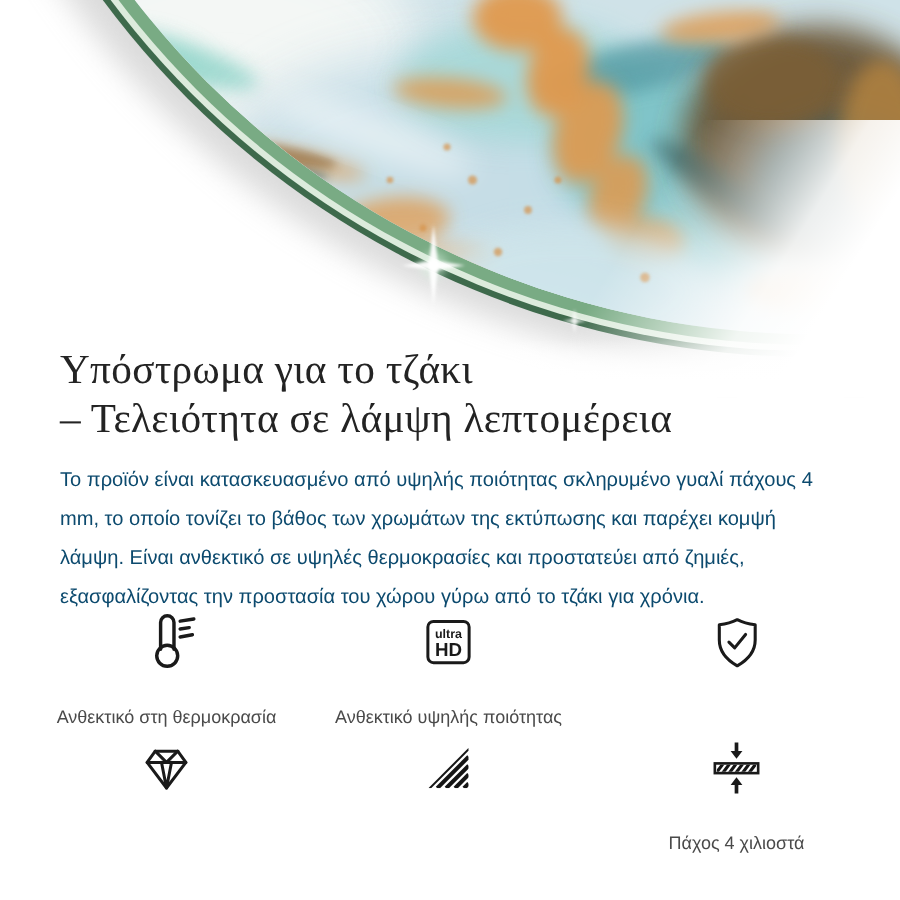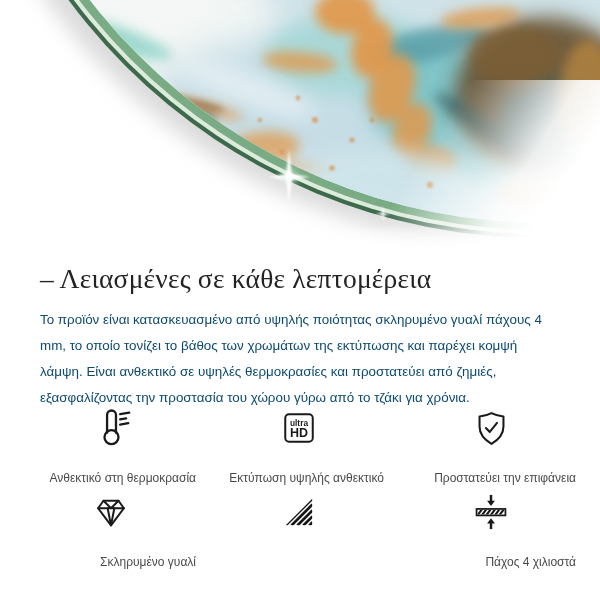--- a/index.html
+++ b/index.html
@@ -4,21 +4,21 @@
 <style>
   html,body{margin:0;padding:0;background:#fff;}
   body{width:600px;height:600px;position:relative;overflow:hidden;
        font-family:"Liberation Sans","DejaVu Sans",sans-serif;}
   .hero{position:absolute;left:0;top:0;width:600px;height:265px;display:block;}
   .page-title{position:absolute;left:40px;top:229px;margin:0;
       font-family:"Liberation Serif","DejaVu Serif",serif;
       font-weight:400;font-size:27.5px;line-height:33px;letter-spacing:.2px;color:#232323;}
   .product-description{position:absolute;left:40px;top:307px;width:516px;margin:0;
       font-size:13.4px;line-height:26px;color:#0c4a6e;}
-  .feature-cell{position:absolute;width:170px;text-align:right;}
+  .feature-cell{position:absolute;width:170px;text-align:center;}
   .icon-wrap{height:46px;display:flex;align-items:center;justify-content:center;}
   .feature-label{display:block;margin-top:20px;font-size:12px;line-height:14px;color:#4a4a4a;}
   .r1{top:405px;} .r2{top:489px;}
   .c1{left:26px;} .c2{left:214px;} .c3{left:406px;}
   .ic{stroke:#1a1a1a;fill:none;stroke-width:2.4;stroke-linecap:round;stroke-linejoin:round;}
   .ictxt{fill:#1a1a1a;stroke:none;font-family:"Liberation Sans","DejaVu Sans",sans-serif;}
 </style>
 </head>
 <body>
 
@@ -117,21 +117,21 @@
     <polygon points="268,177 289,180.5 310,177 289,173.5" fill="#ffffff" opacity=".95" filter="url(#b1)"></polygon>
     <circle cx="289" cy="177" r="3" fill="#ffffff" filter="url(#b1)"></circle>
     <polygon points="383,206 384.8,214 383,222 381.2,214" fill="#ffffff" opacity=".75" filter="url(#b1)"></polygon>
     <polygon points="375,214 383,215.6 391,214 383,212.4" fill="#ffffff" opacity=".75" filter="url(#b1)"></polygon>
   </g>
 
   <rect x="340" y="80" width="260" height="185" fill="url(#fadeBR)"></rect>
   <rect x="0" y="226" width="600" height="39" fill="url(#fadeBottom)"></rect>
 </svg>
 
-<h1 class="page-title"><br><span>– Λειασμένες σε κάθε λεπτομέρεια</span></h1>
+<h1 class="page-title"><span>Υπόστρωμα για το τζάκι</span><br><span>– Τελειότητα σε λάμψη λεπτομέρεια</span></h1>
 
 <p class="product-description">Το προϊόν είναι κατασκευασμένο από υψηλής ποιότητας σκληρυμένο γυαλί πάχους 4 mm, το οποίο τονίζει το βάθος των χρωμάτων της εκτύπωσης και παρέχει κομψή λάμψη. Είναι ανθεκτικό σε υψηλές θερμοκρασίες και προστατεύει από ζημιές, εξασφαλίζοντας την προστασία του χώρου γύρω από το τζάκι για χρόνια.</p>
 
 <div class="feature-cell r1 c1">
   <div class="icon-wrap">
     <svg width="46" height="46" viewBox="0 0 48 48">
       <circle class="ic" cx="24.5" cy="33.6" r="7.3"></circle>
       <path class="ic" d="M19.9 29 V10.4 A4.65 4.65 0 0 1 29.2 10.4 V29" fill="#ffffff"></path>
       <path class="ic" stroke-width="2.2" d="M33.5 9.5 L43 8 M33.5 15 L39.8 14 M33.5 20.5 L42 19"></path>
     </svg>
@@ -140,42 +140,40 @@
 </div>
 
 <div class="feature-cell r1 c2">
   <div class="icon-wrap">
     <svg width="40" height="40" viewBox="0 0 48 48">
       <rect class="ic" x="7.5" y="7.5" width="33" height="33" rx="4.5" stroke-width="2.6"></rect>
       <text class="ictxt" x="24" y="21" text-anchor="middle" font-size="10" font-weight="700">ultra</text>
       <text class="ictxt" x="24" y="35" text-anchor="middle" font-size="15" font-weight="800">HD</text>
     </svg>
   </div>
-  <span class="feature-label">Εκτύπωση υψηλής ανθεκτικό</span>
+  <span class="feature-label">Ανθεκτικό υψηλής ποιότητας</span>
 </div>
 
 <div class="feature-cell r1 c3">
   <div class="icon-wrap">
     <svg width="41" height="41" viewBox="0 0 48 48">
       <path class="ic" d="M24 6 C27 7.6 32.8 9.4 38 9.9 L38 21.8 C38 30.6 32.4 37.2 24 42 C15.6 37.2 10 30.6 10 21.8 L10 9.9 C15.2 9.4 21 7.6 24 6 Z"></path>
       <path class="ic" stroke-width="2.6" d="M17.5 23.5 L22 28 L30.5 17.5"></path>
     </svg>
   </div>
-  <span class="feature-label">Προστατεύει την επιφάνεια</span>
 </div>
 
 <div class="feature-cell r2 c1">
   <div class="icon-wrap">
     <svg width="40" height="40" viewBox="0 0 48 48">
       <path class="ic" stroke-width="2" d="M15 10.5 H33 L39.5 19.5 L24 40 L8.5 19.5 Z"></path>
       <path class="ic" stroke-width="2" d="M8.5 19.5 H39.5 M15 10.5 L24 19.5 L33 10.5"></path>
       <path class="ic" stroke-width="1.5" d="M20 19.5 L24 40 M28 19.5 L24 40"></path>
     </svg>
   </div>
-  <span class="feature-label">Σκληρυμένο γυαλί</span>
 </div>
 
 <div class="feature-cell r2 c2">
   <div class="icon-wrap">
     <svg width="38" height="38" viewBox="0 0 48 48">
       <clipPath id="triClip">
           <path d="M7 41 H41 V7 Z"></path>
         </clipPath>
       <g clip-path="url(#triClip)" stroke="#151515" stroke-width="3.4">
         <line x1="7" y1="41" x2="41" y2="7"></line>

